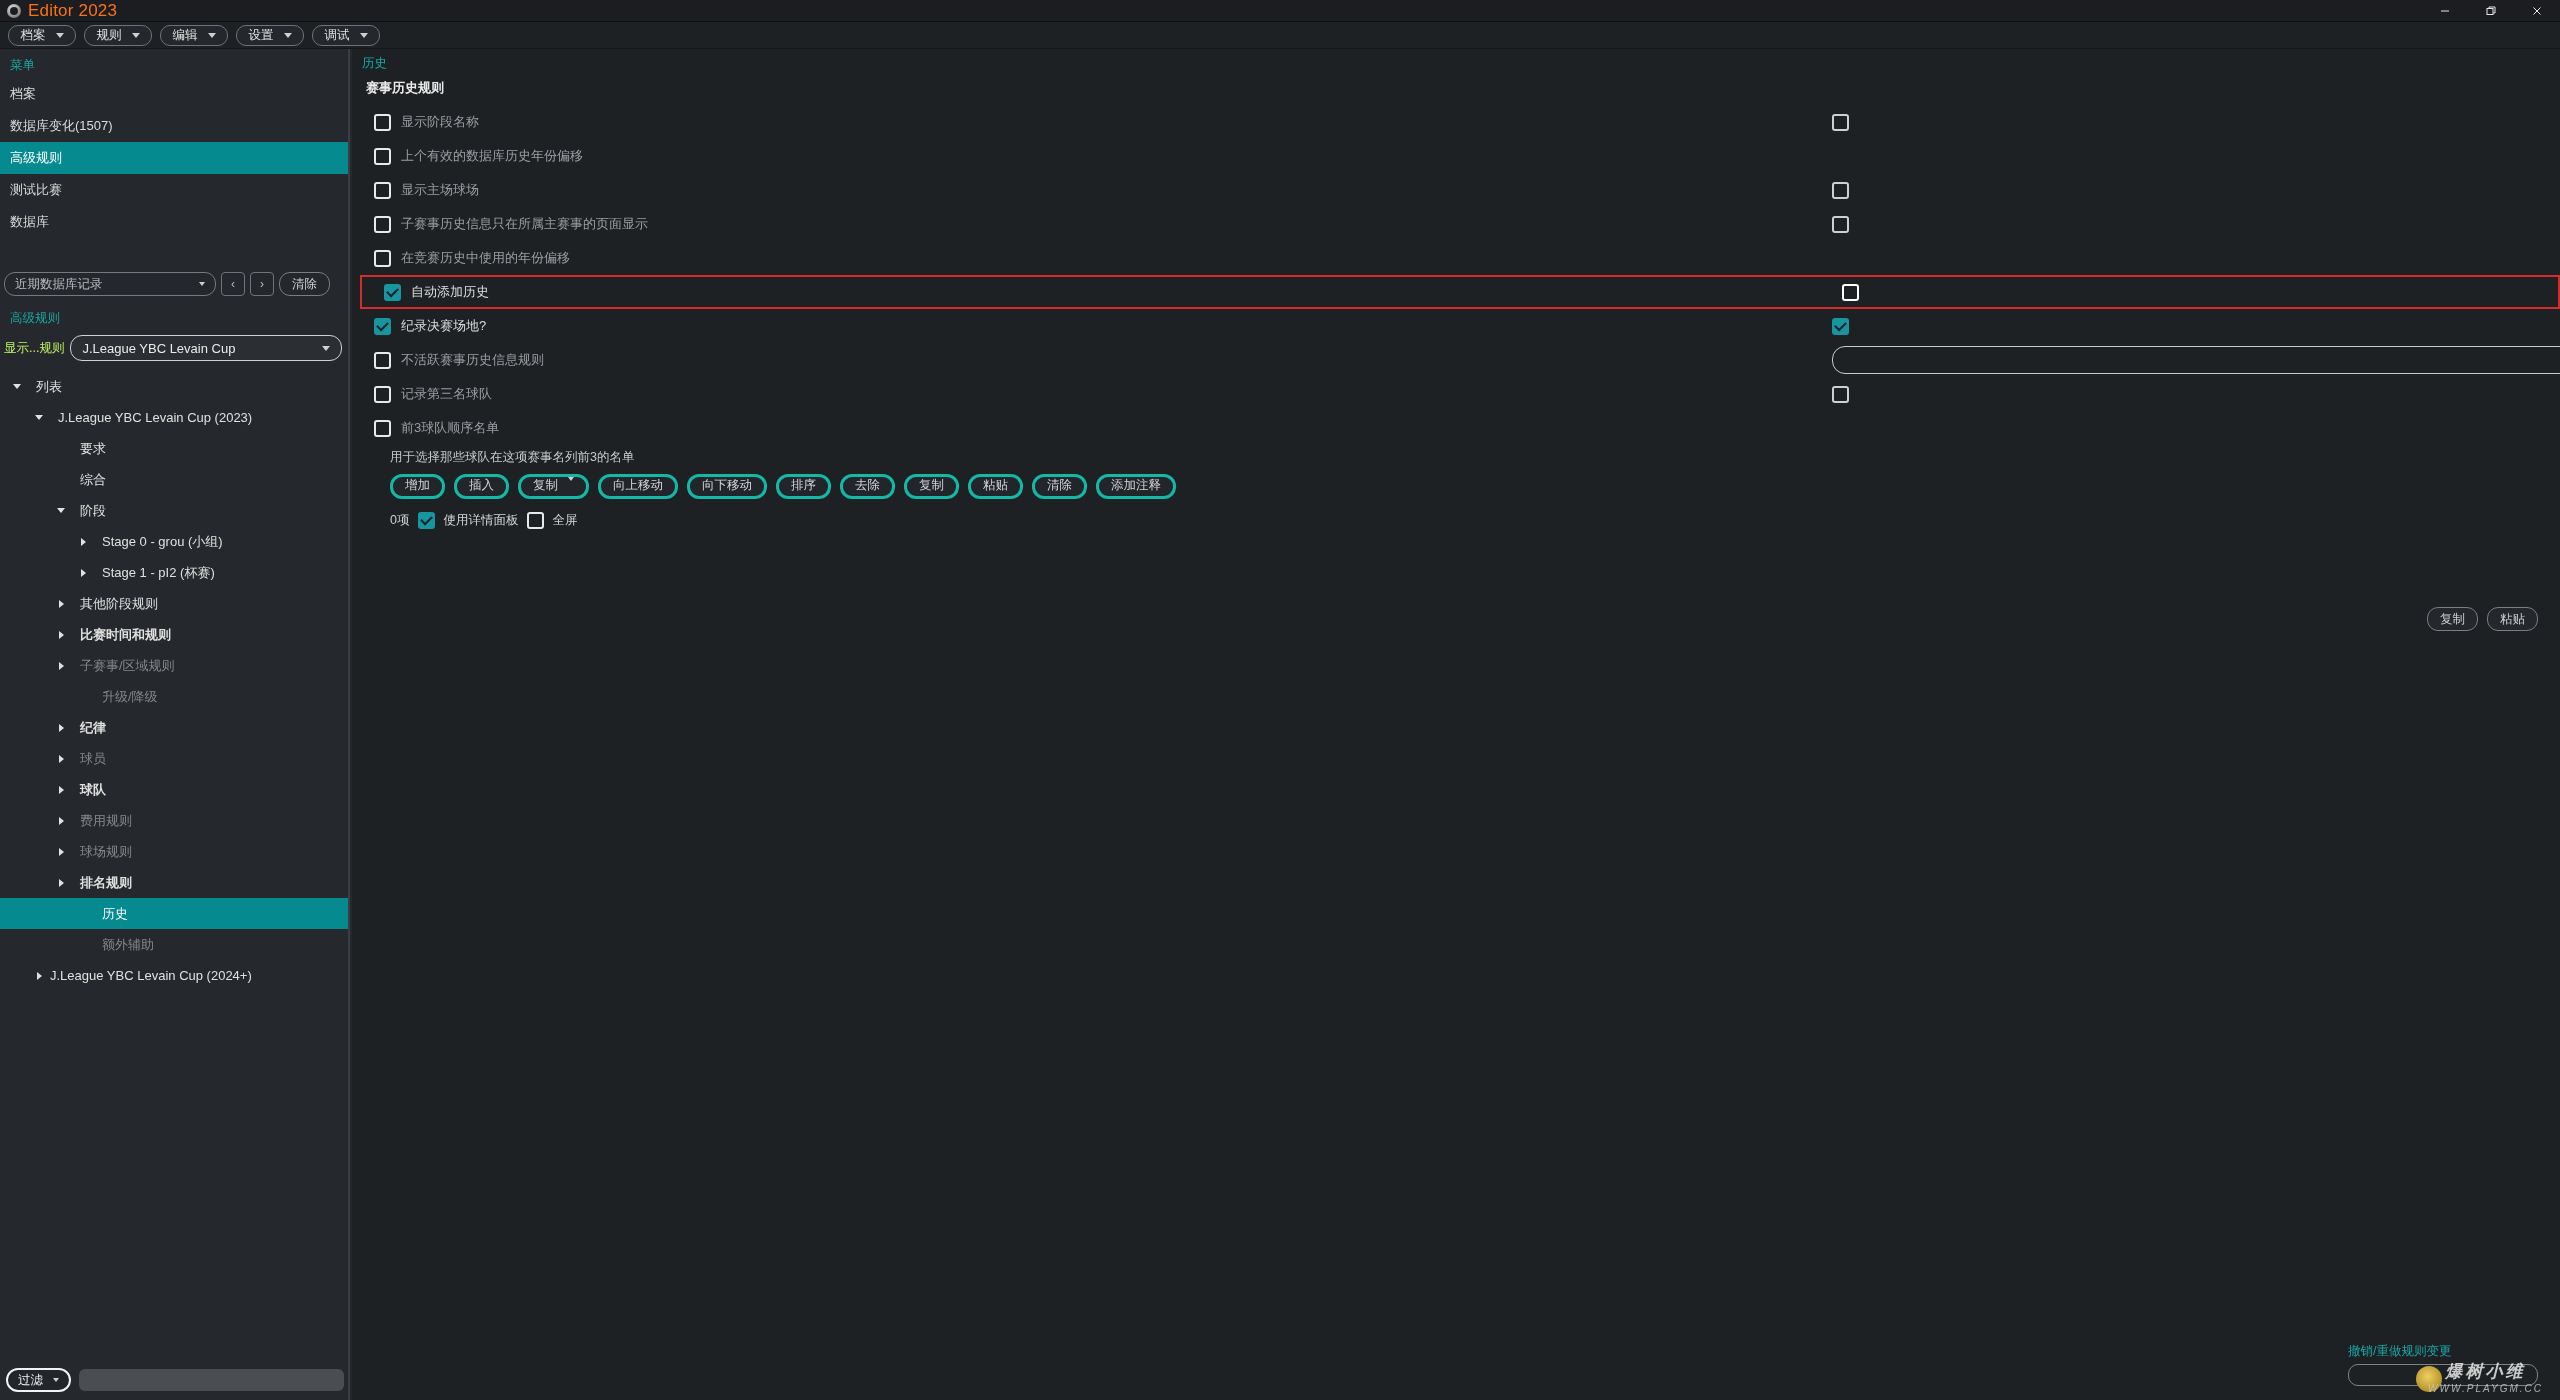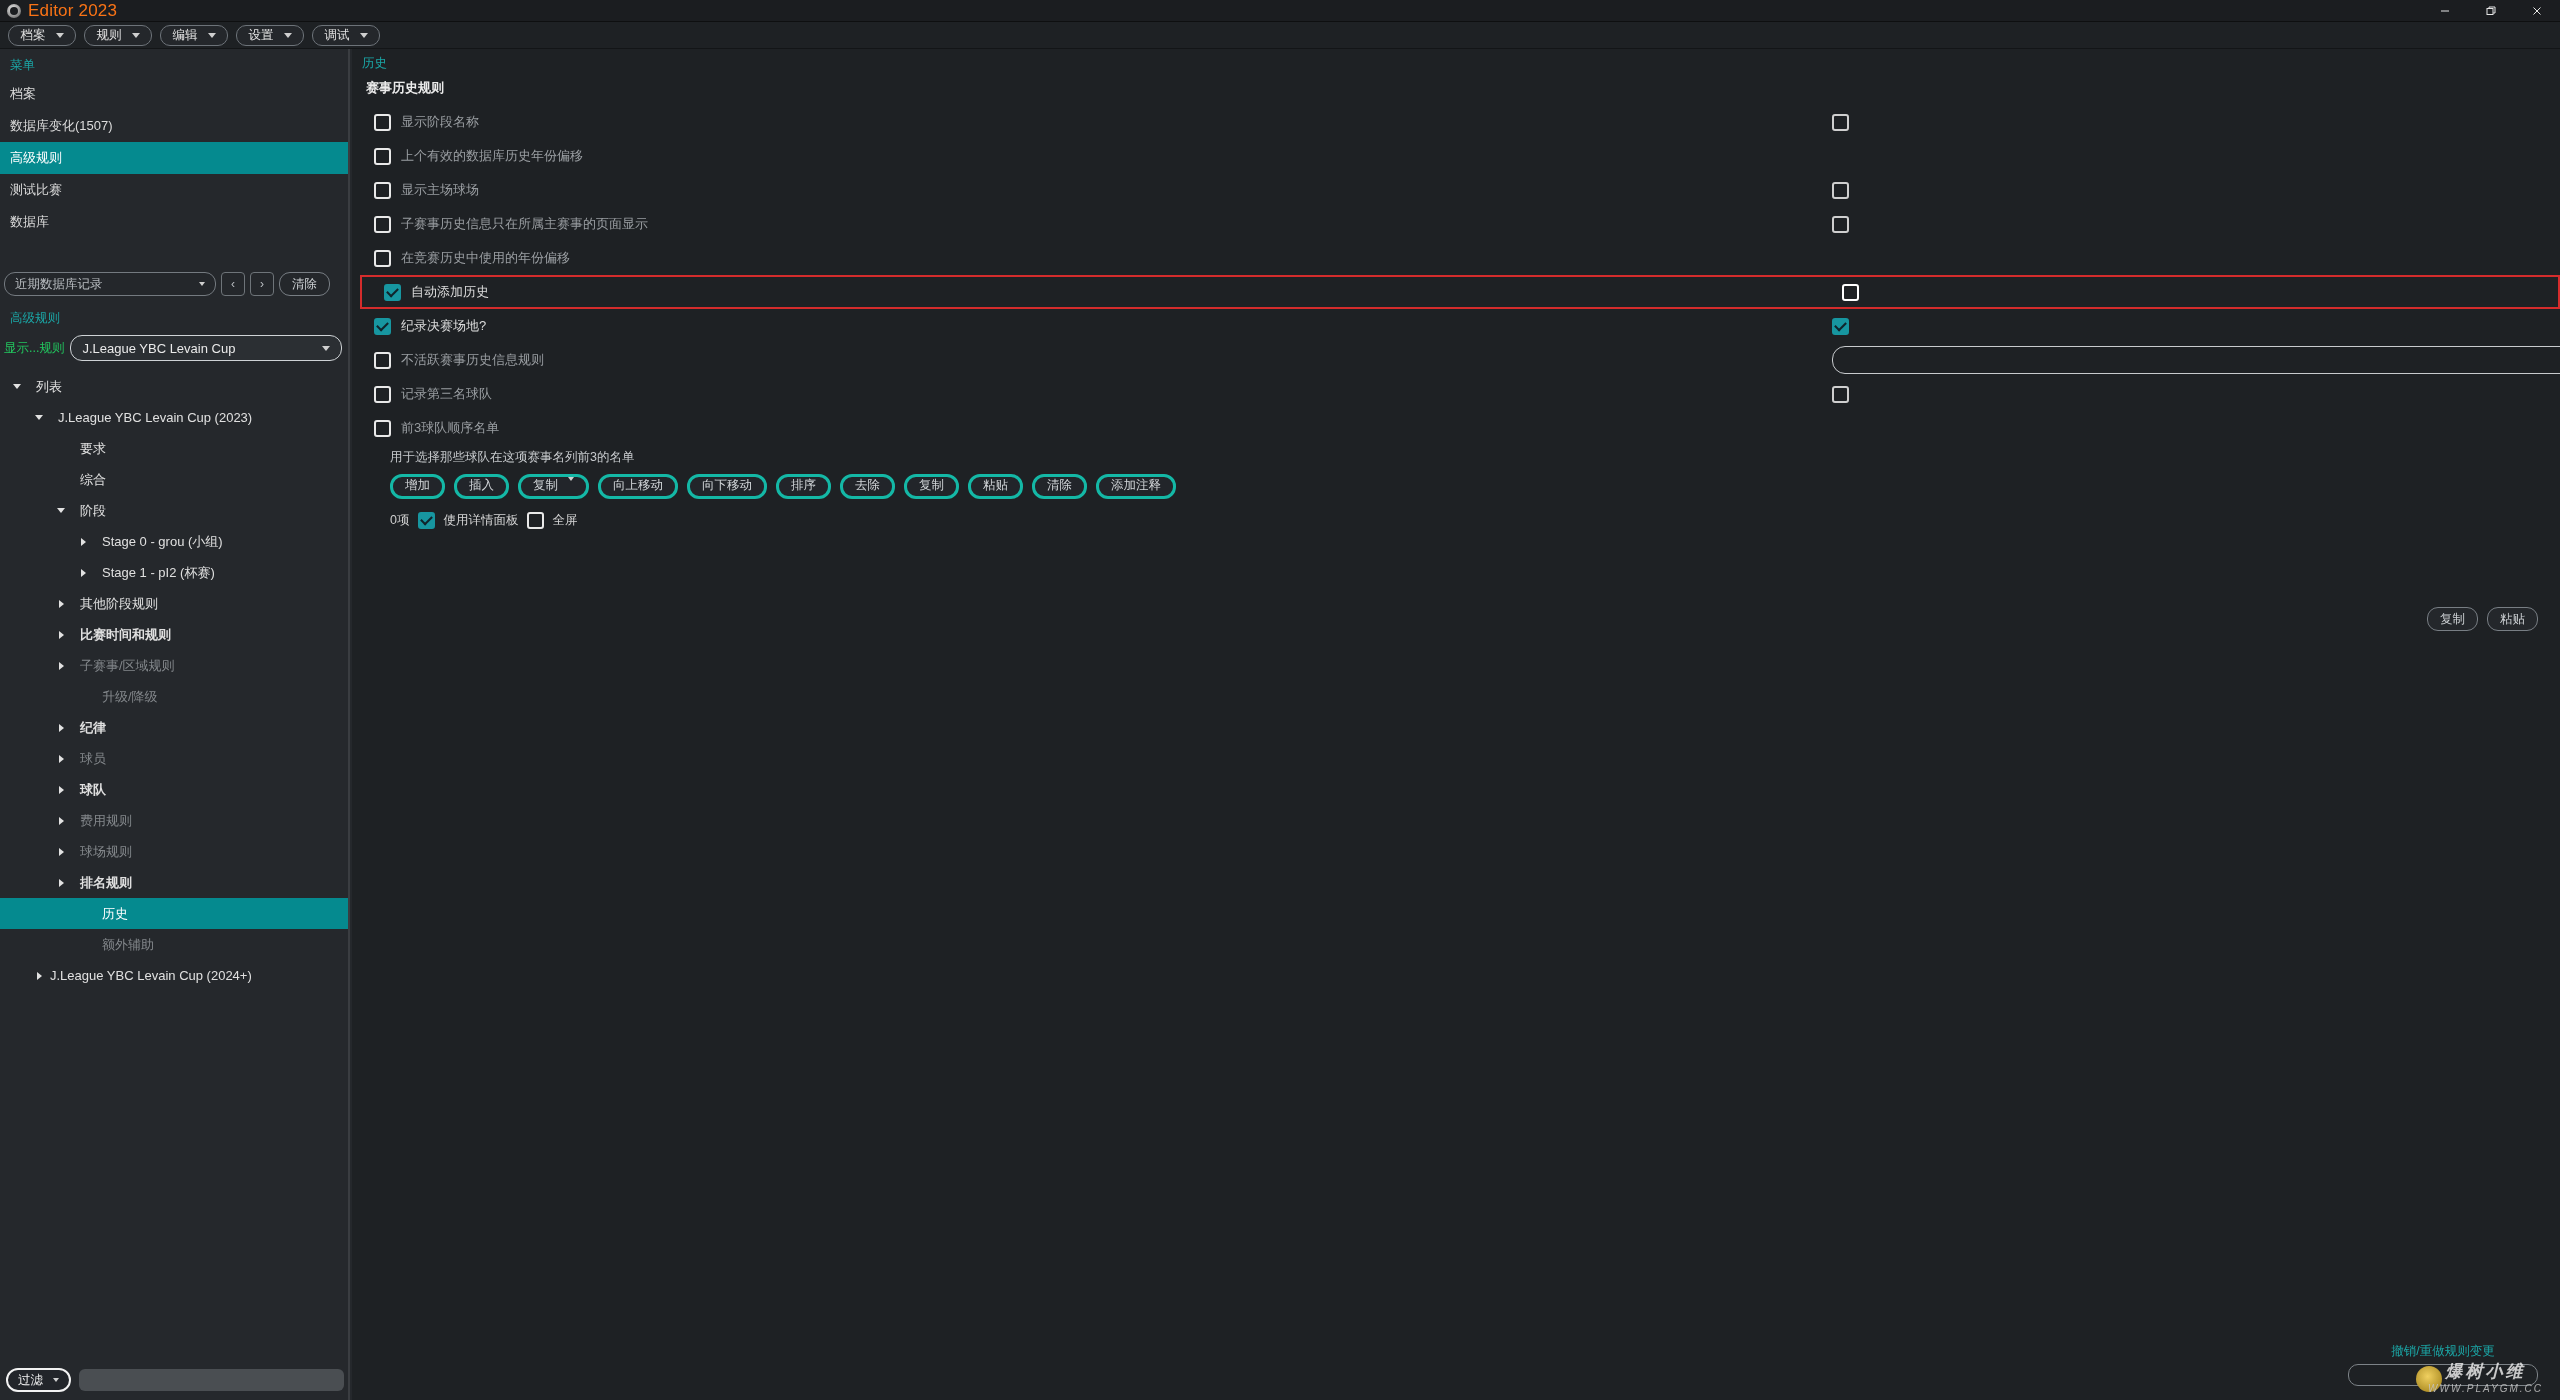--- a/index.html
+++ b/index.html
@@ -92,21 +92,21 @@
     display: flex; align-items: center; justify-content: center;
   }
   .pill-btn {
     height: 24px; padding: 0 12px; border: 1px solid #787e84; border-radius: 11px;
     background: #24272b; color: #cfd3d6; font-size: 12.5px;
     display: flex; align-items: center; justify-content: center;
   }
   #show-rule-row {
     display: flex; align-items: center; gap: 6px; padding: 4px 8px 8px 4px;
   }
-  #show-rule-label { font-size: 12.5px; color: #22c55e; white-space: nowrap; }
+  #show-rule-label { font-size: 12.5px; color: #bef264; white-space: nowrap; }
   #rule-combo {
     width: 272px; height: 26px; border: 1px solid #cfd3d6; border-radius: 12px;
     background: #2b2f33; color: #eaeaea; font-size: 13px;
     display: flex; align-items: center; padding: 0 11px; justify-content: space-between;
   }
   #tree { flex: 1; overflow: hidden; padding-top: 2px; }
   .tree-row {
     height: 31px; display: flex; align-items: center; font-size: 13px;
     color: #e0e0e0; white-space: nowrap;
   }
@@ -182,21 +182,21 @@
   }
   #count-row { display: flex; align-items: center; gap: 9px; padding: 13px 0 0 38px; }
   #count-label { font-size: 12.5px; color: #cfcfcf; }
   .inline-cb { display: flex; align-items: center; gap: 8px; }
   .inline-cb .cb { margin-left: 0; }
   .inline-label { font-size: 12.5px; color: #d6d6d6; }
   #copy-paste {
     position: absolute; right: 22px; top: 558px; display: flex; gap: 9px;
   }
   
-  #undo-zone { position: absolute; right: 22px; bottom: 14px; text-align: center; }
+  #undo-zone { position: absolute; right: 22px; bottom: 14px; text-align: left; }
   #undo-label { color: #1ba6a6; font-size: 12.5px; margin-bottom: 4px; }
   #undo-field { width: 190px; height: 22px; border: 1px solid #7d8388; border-radius: 10px; }
   #watermark {
     position: absolute; right: 17px; bottom: 6px;
     text-align: center; opacity: .85; pointer-events: none; font-style: italic;
   }
   #wm-top { color: #e8e8e8; font-size: 17px; letter-spacing: 3px; font-weight: bold; }
   #wm-bot { color: #c5c5c5; font-size: 10px; letter-spacing: 2px; }
   #wm-sun {
     position: absolute; right: 118px; bottom: 8px; width: 26px; height: 26px;

